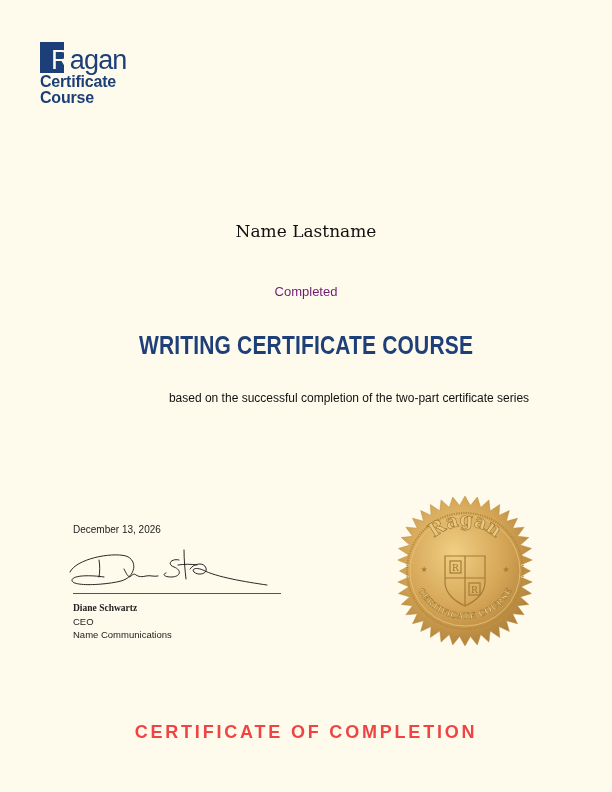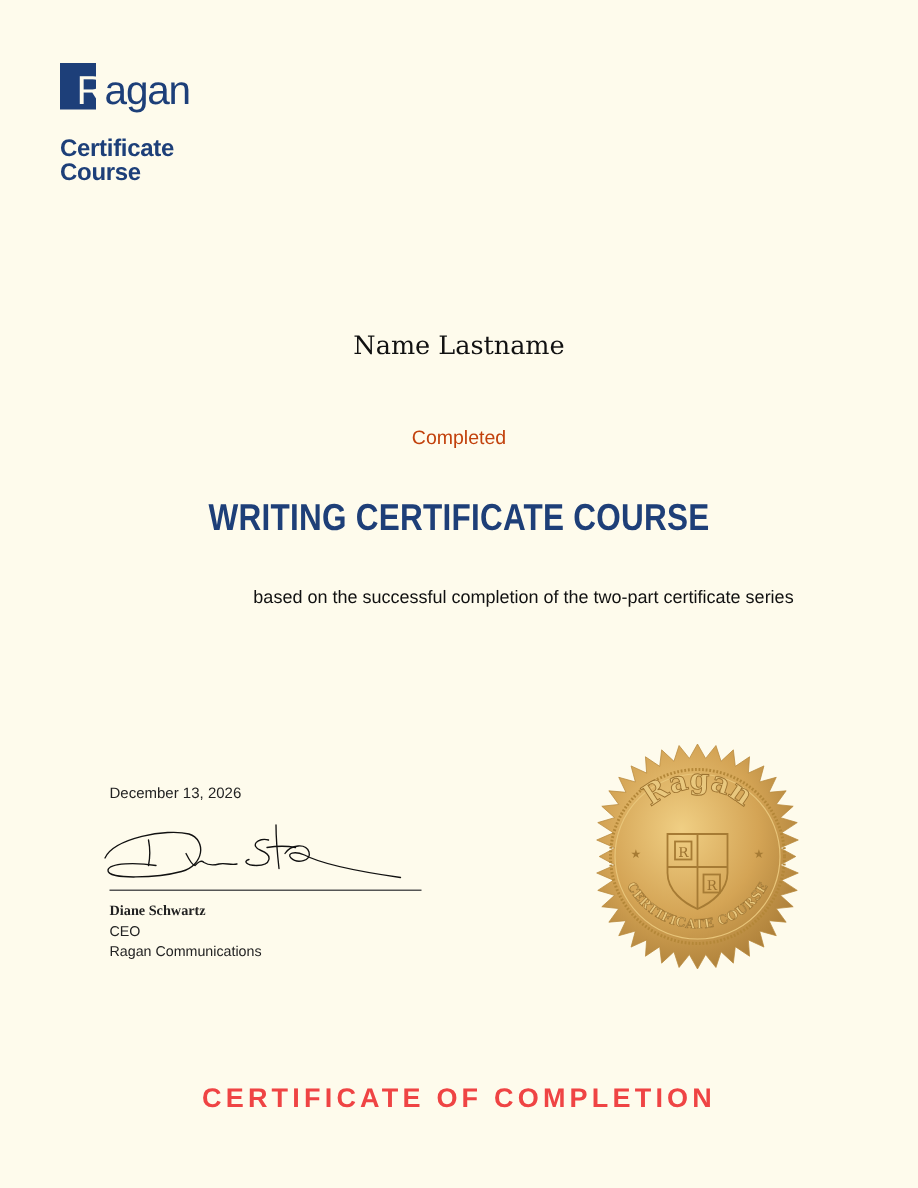--- a/index.html
+++ b/index.html
@@ -18,32 +18,32 @@
       width: 24px; height: 31px; background: #1d3f79;
     }
     .logo-word {
       position: absolute; left: 11px; top: 5px;
       font-family: "Liberation Sans", sans-serif;
       font-size: 27px; line-height: 27px; letter-spacing: -0.8px;
       color: #1d3f79; font-weight: normal;
     }
     .logo-word .r { color: #fefbec; }
     .logo-sub {
-      margin-top: 18px;
+      margin-top: 0;
       font-family: "Liberation Sans", sans-serif;
       font-weight: bold; font-size: 16px; line-height: 16px;
       color: #1d3f79; letter-spacing: -0.2px;
     }
     .center { position: absolute; left: 0; width: 612px; text-align: center; }
     .name {
       top: 221px;
       font-family: "DejaVu Serif", serif; font-weight: normal;
       font-size: 17px; color: #111;
     }
-    .completed { top: 284px; font-size: 13px; color: #c2410c; }
+    .completed { top: 284px; font-size: 13px; color: #701a75; }
     .course {
       top: 331px;
       font-family: "Liberation Sans", sans-serif; font-weight: bold;
       font-size: 25px; color: #1e3f78;
       transform: scaleX(0.84); letter-spacing: 0.2px;
     }
     .basis { top: 391px; font-size: 12px; color: #111; margin-left: 43px; }
     .date { position: absolute; left: 73px; top: 524px; font-size: 10px; color: #222; }
     .signature { position: absolute; left: 66px; top: 547px; width: 215px; height: 45px; }
     .sig-line { position: absolute; left: 73px; top: 593px; width: 208px; height: 1px; background: #555; }
@@ -85,21 +85,21 @@
     <path d="M113 13 C 106 11, 100 17, 108 20 C 116 23, 115 30, 105 30 C 98 30, 96 27, 100 26"></path>
     <path d="M118 3 C 118 13, 119 23, 120 32"></path>
     <path d="M112 18 C 118 17, 126 17, 131 18"></path>
     <path d="M124 22 C 128 16, 138 15, 140 21 C 142 27, 132 29, 128 25 C 125 22, 130 20, 137 23 C 150 30, 180 35, 201 38"></path>
   </g>
 </svg>
 <div class="sig-line"></div>
 <div class="signer">
   <div class="n">Diane Schwartz</div>
   <div>CEO</div>
-  <div>Ragan Communications</div>
+  <div>Name Communications</div>
 </div>
 
 <svg class="seal" viewBox="0 0 154 154">
   <defs>
     <radialGradient id="goldg" cx="42%" cy="38%" r="70%">
       <stop offset="0%" stop-color="#f0cf84"></stop>
       <stop offset="55%" stop-color="#d4a455"></stop>
       <stop offset="100%" stop-color="#a77a35"></stop>
     </radialGradient>
     <path id="topArc" d="M 32 77 A 45 45 0 0 1 122 77"></path>

